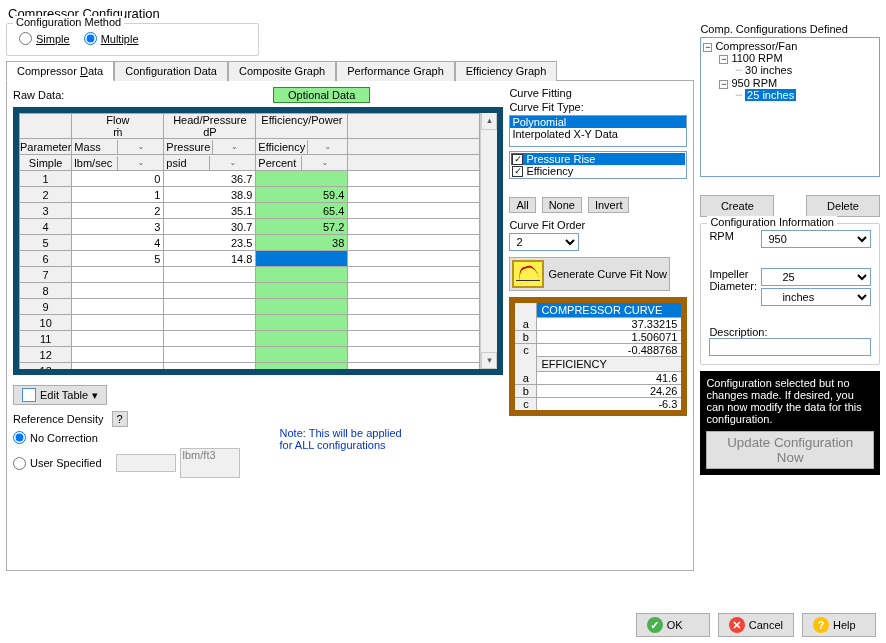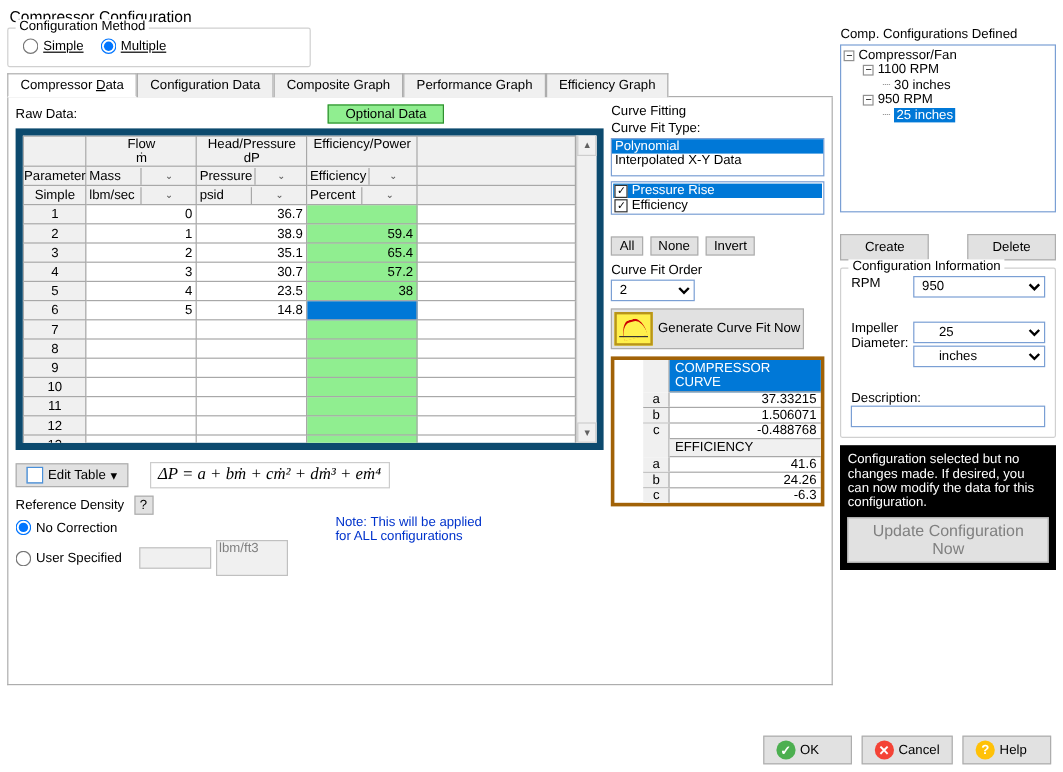--- a/index.html
+++ b/index.html
@@ -75,21 +75,21 @@
 .btn-row { display: flex; gap: 6px; margin-bottom: 6px; margin-top: 18px; }
 
 select, input[type="text"].thin { border: 1px solid #7a9fd4; font-size: 11px; padding: 0 2px; height: 18px; background: #fff; }
 .w-full { width: 100%; padding-left: 16px; }
 
 .curve-fit-btn-row { display: flex; align-items: center; gap: 4px; margin: 6px 0; }
 .cf-icon { width: 32px; height: 28px; border: 2px solid #b8941b; background: #fff04c; position: relative; }
 .cf-icon::before { content: ""; position: absolute; left: 2px; right: 2px; top: 18px; border-bottom: 1px solid #333; }
 .cf-icon::after { content: ""; position: absolute; left: 4px; top: 4px; width: 20px; height: 14px; border-top: 2px solid #c00; border-radius: 40% 40% 0 0 / 100% 100% 0 0; transform: rotate(-15deg); }
 
-.coeff-wrap { border: 3px solid #a16207; padding-left: 24px; }
+.coeff-wrap { border: 6px solid #a16207; }
 .coeff-head { background: #0078d7; color: #fff; padding: 1px 4px; font-size: 11px; border-bottom: 1px solid #a8a8a8; }
 .coeff-row { display: flex; border-bottom: 1px solid #a8a8a8; }
 .coeff-row:last-child { border-bottom: none; }
 .coeff-label { width: 22px; background: #f0f0f0; border-right: 1px solid #a8a8a8; text-align: center; font-size: 11px; }
 .coeff-val { flex: 1; text-align: right; padding-right: 4px; font-size: 11px; }
 .coeff-sect { background: #f0f0f0; padding: 1px 4px; font-size: 11px; border-bottom: 1px solid #a8a8a8; border-top: 1px solid #a8a8a8; }
 
 .tree { border: 1px solid #7a9fd4; height: 140px; padding: 2px; font-size: 11px; background: #fff; margin-bottom: 6px; overflow: hidden; }
 .tree-node { white-space: nowrap; }
 .tree-indent-1 { padding-left: 16px; }
@@ -312,21 +312,20 @@
             <div class="grid-scroll-btn bottom">▾</div>
           </div>
         </div>
 
         <div class="edit-row">
           <button class="btn">
             <span style="width:14px;height:14px;background:linear-gradient(#fff,#fff) padding-box,linear-gradient(#4a90d9,#4a90d9);border:1px solid #4a90d9;display:inline-block;"></span>
             <span>Edit Table</span>
             <span>▾</span>
           </button>
-          <div class="formula-box">ΔP = a + bṁ + cṁ² + dṁ³ + eṁ⁴</div>
         </div>
 
         <div class="ref-row">
           <span>Reference Density</span>
           <span class="q-btn">?</span>
         </div>
         <div style="display:flex; align-items:flex-start;">
           <div>
             <label class="radio-item" style="margin:4px 0;">
                 <input type="radio" name="rd" checked="" style="">

